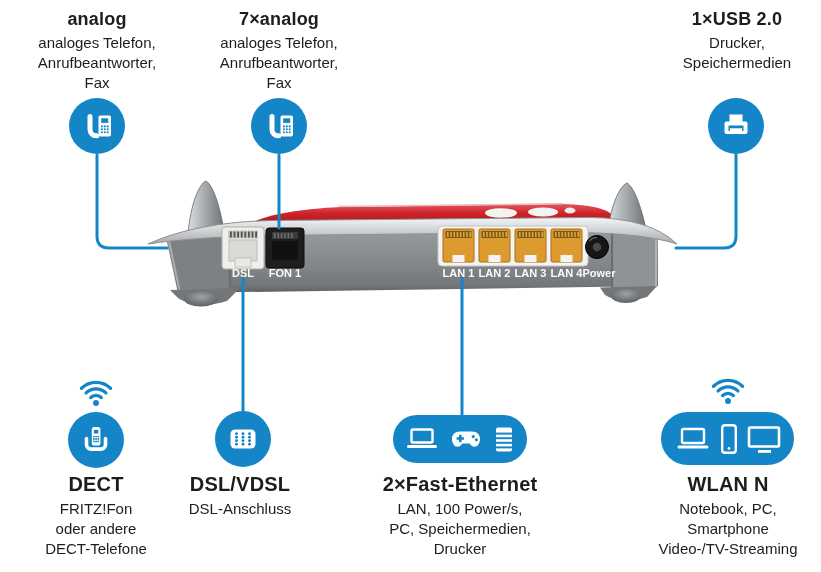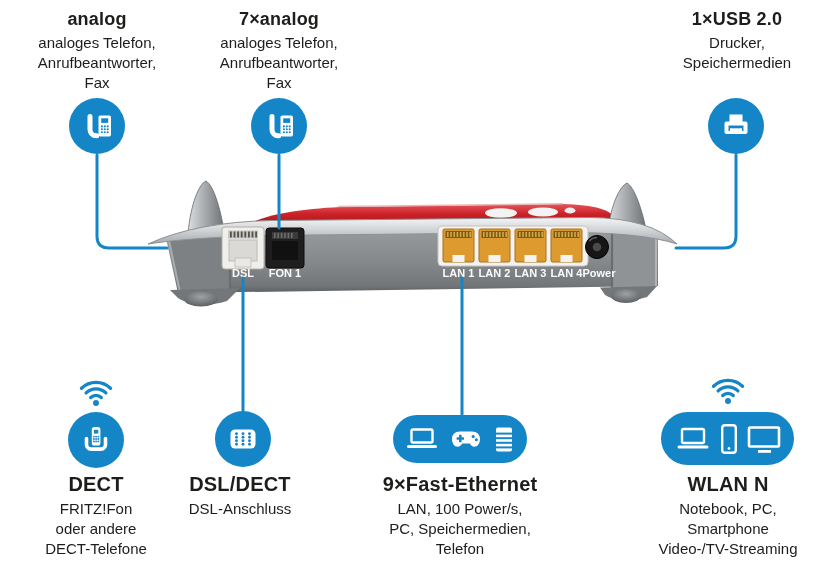--- a/index.html
+++ b/index.html
@@ -331,21 +331,21 @@
         <circle cx="13.5" cy="21.8" r="1.45"></circle>
           <circle cx="20" cy="21.8" r="1.45"></circle>
           <circle cx="26.5" cy="21.8" r="1.45"></circle>
         <circle cx="13.5" cy="25.3" r="1.45"></circle>
           <circle cx="20" cy="25.3" r="1.45"></circle>
           <circle cx="26.5" cy="25.3" r="1.45"></circle>
       </g>
     </svg>
   </div>
   <div class="callout bottom" style="left:240px">
-    <div class="co-title">DSL/DECT</div>
+    <div class="co-title">DSL/VDSL</div>
     <div class="co-lines">
       <span>DSL-Anschluss</span>
     </div>
   </div>
 
   <div class="icon-pill" style="left:393px;top:415px;width:134px;height:48px">
     <svg width="36" height="26" viewBox="0 0 36 26">
       <rect x="7.5" y="3.5" width="21" height="13" rx="1.5" fill="none" stroke="#fff" stroke-width="2.4"></rect>
       <rect x="3" y="19" width="30" height="3" rx="1.5" fill="#fff"></rect>
     </svg>
@@ -360,25 +360,25 @@
       <rect x="4" y="1.5" width="16" height="24" rx="2" fill="#fff"></rect>
       <g fill="#1486c8">
         <rect x="4" y="6.6" width="16" height="2"></rect>
         <rect x="4" y="11.2" width="16" height="2"></rect>
         <rect x="4" y="15.8" width="16" height="2"></rect>
         <rect x="4" y="20.4" width="16" height="2"></rect>
       </g>
     </svg>
   </div>
   <div class="callout bottom" style="left:460px">
-    <div class="co-title">9×Fast-Ethernet</div>
+    <div class="co-title">2×Fast-Ethernet</div>
     <div class="co-lines">
       <span>LAN, 100 Power/s,</span>
       <span>PC, Speichermedien,</span>
-      <span>Telefon</span>
+      <span>Drucker</span>
     </div>
   </div>
 
   <div class="waves" style="left:700px;top:376px">
     <svg width="44" height="28" viewBox="0 0 40 24">
       <g stroke="#1486c8" stroke-width="3" fill="none" stroke-linecap="round">
         <path d="M15.2,15.2 A6.8,6.8 0 0 1 24.8,15.2"></path>
         <path d="M11,11 A12.8,12.8 0 0 1 29,11"></path>
         <path d="M6.8,6.8 A18.7,18.7 0 0 1 33.2,6.8"></path>
       </g>

